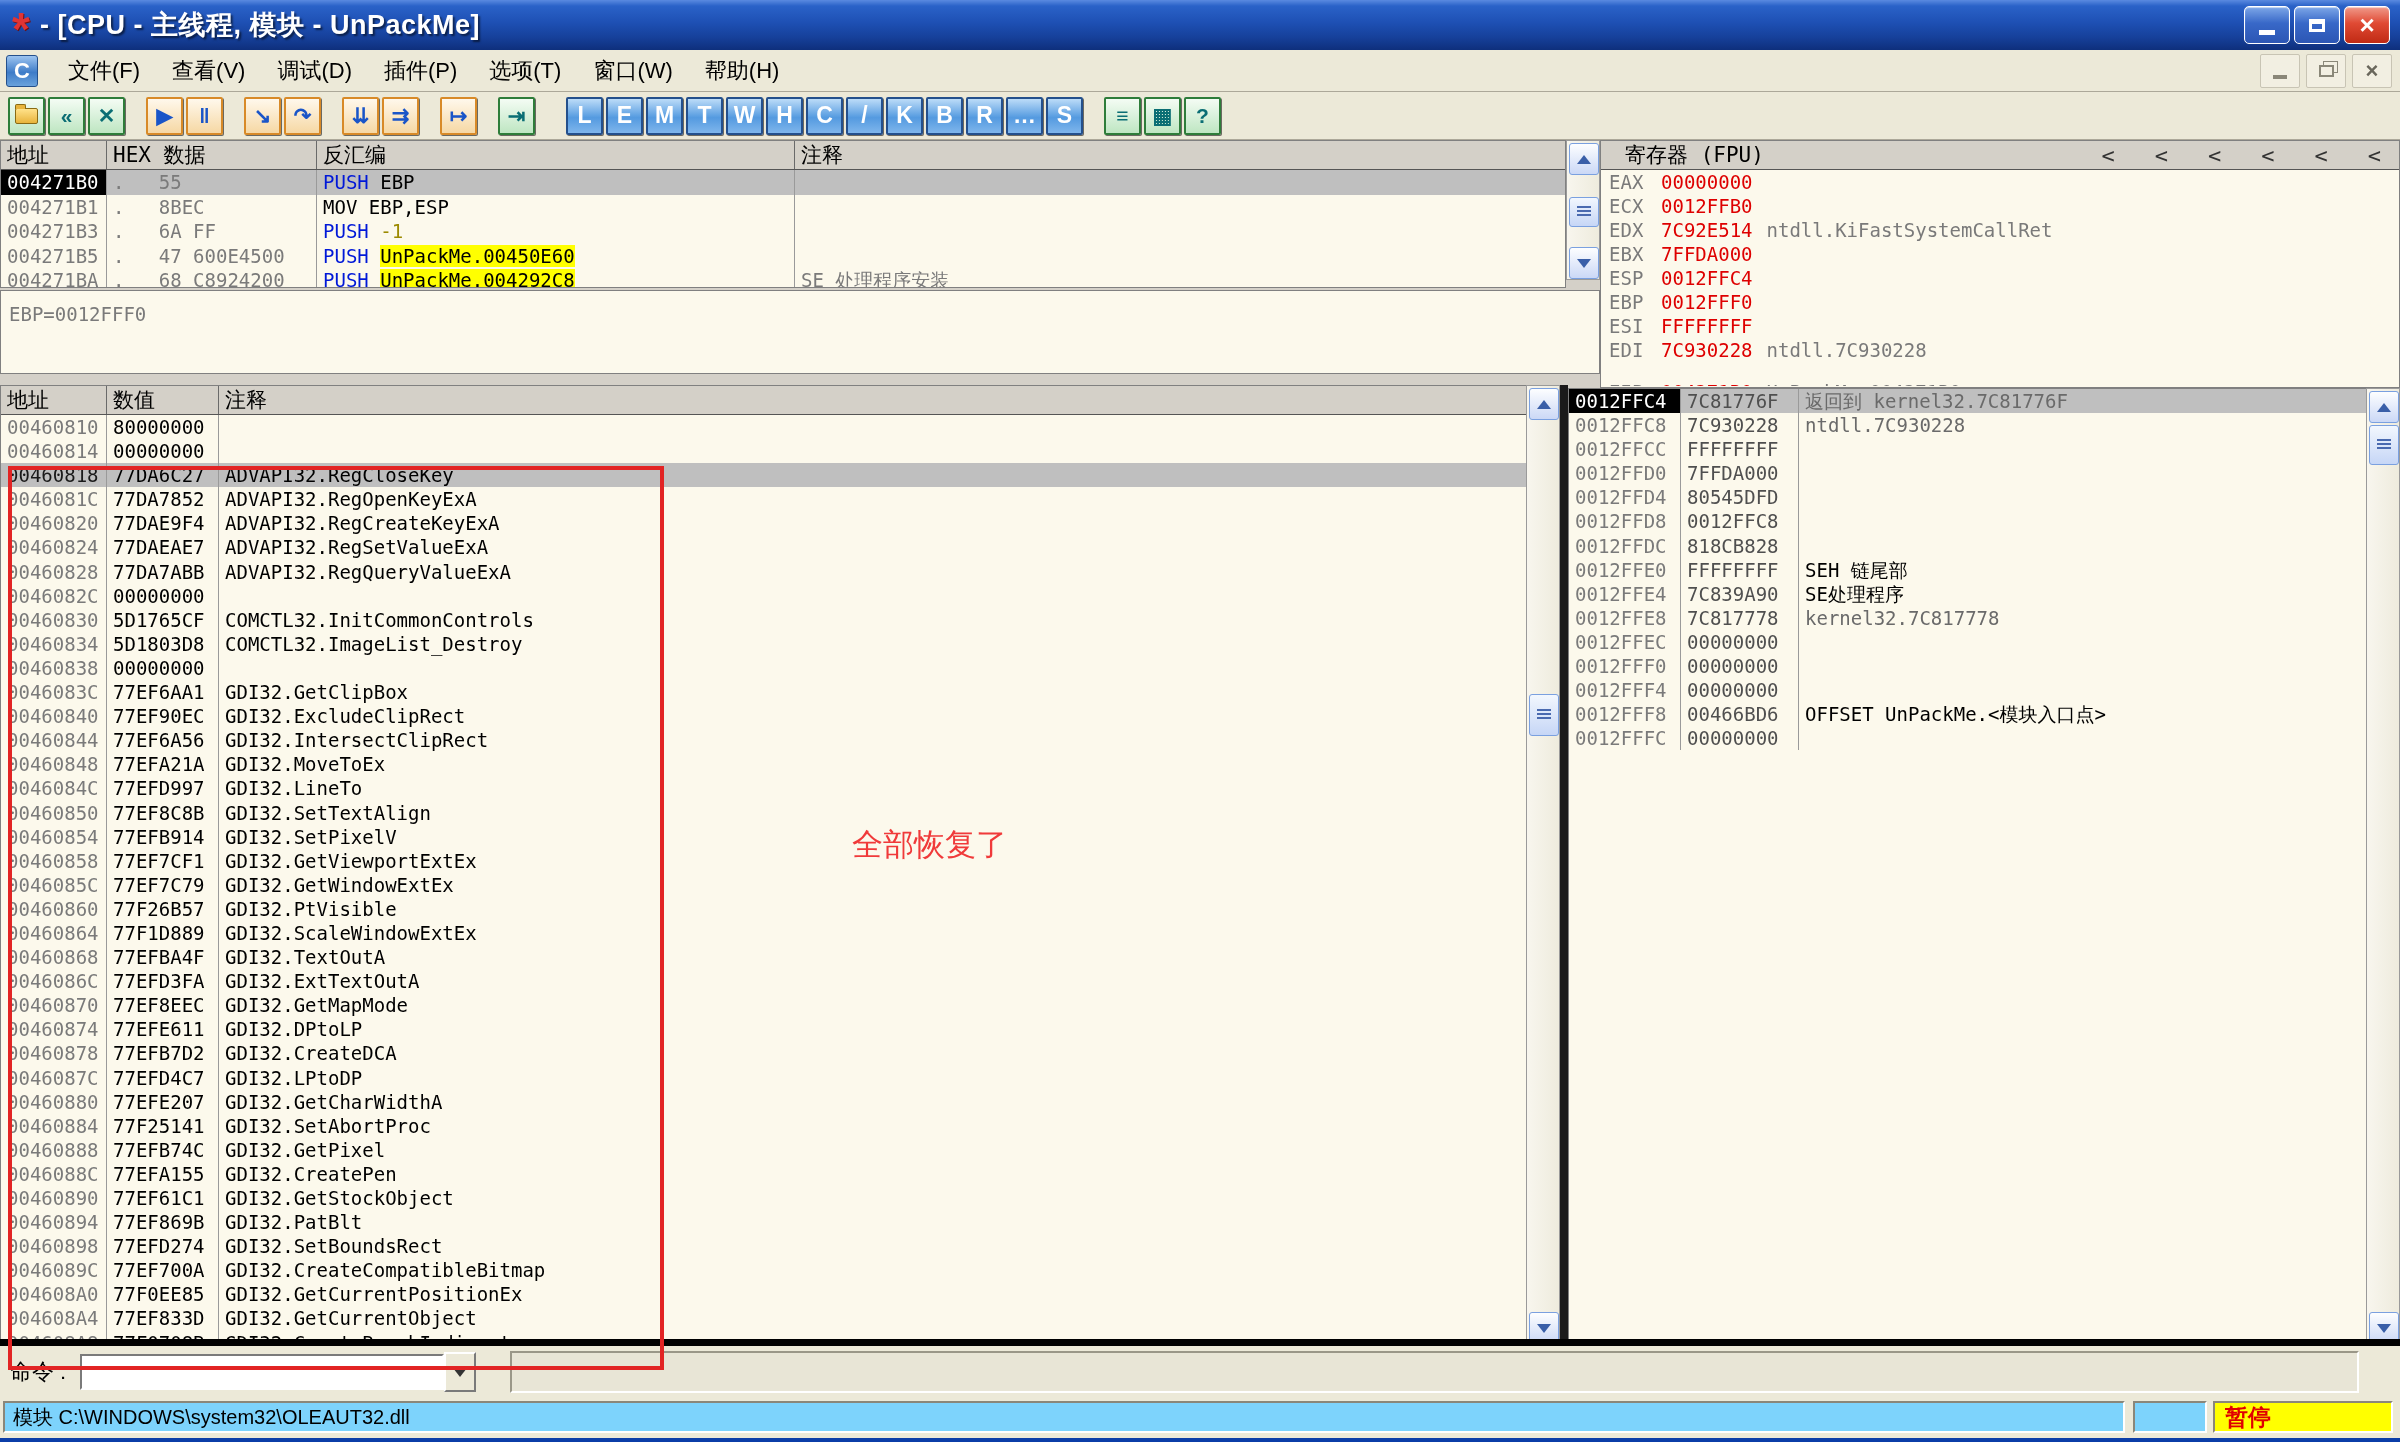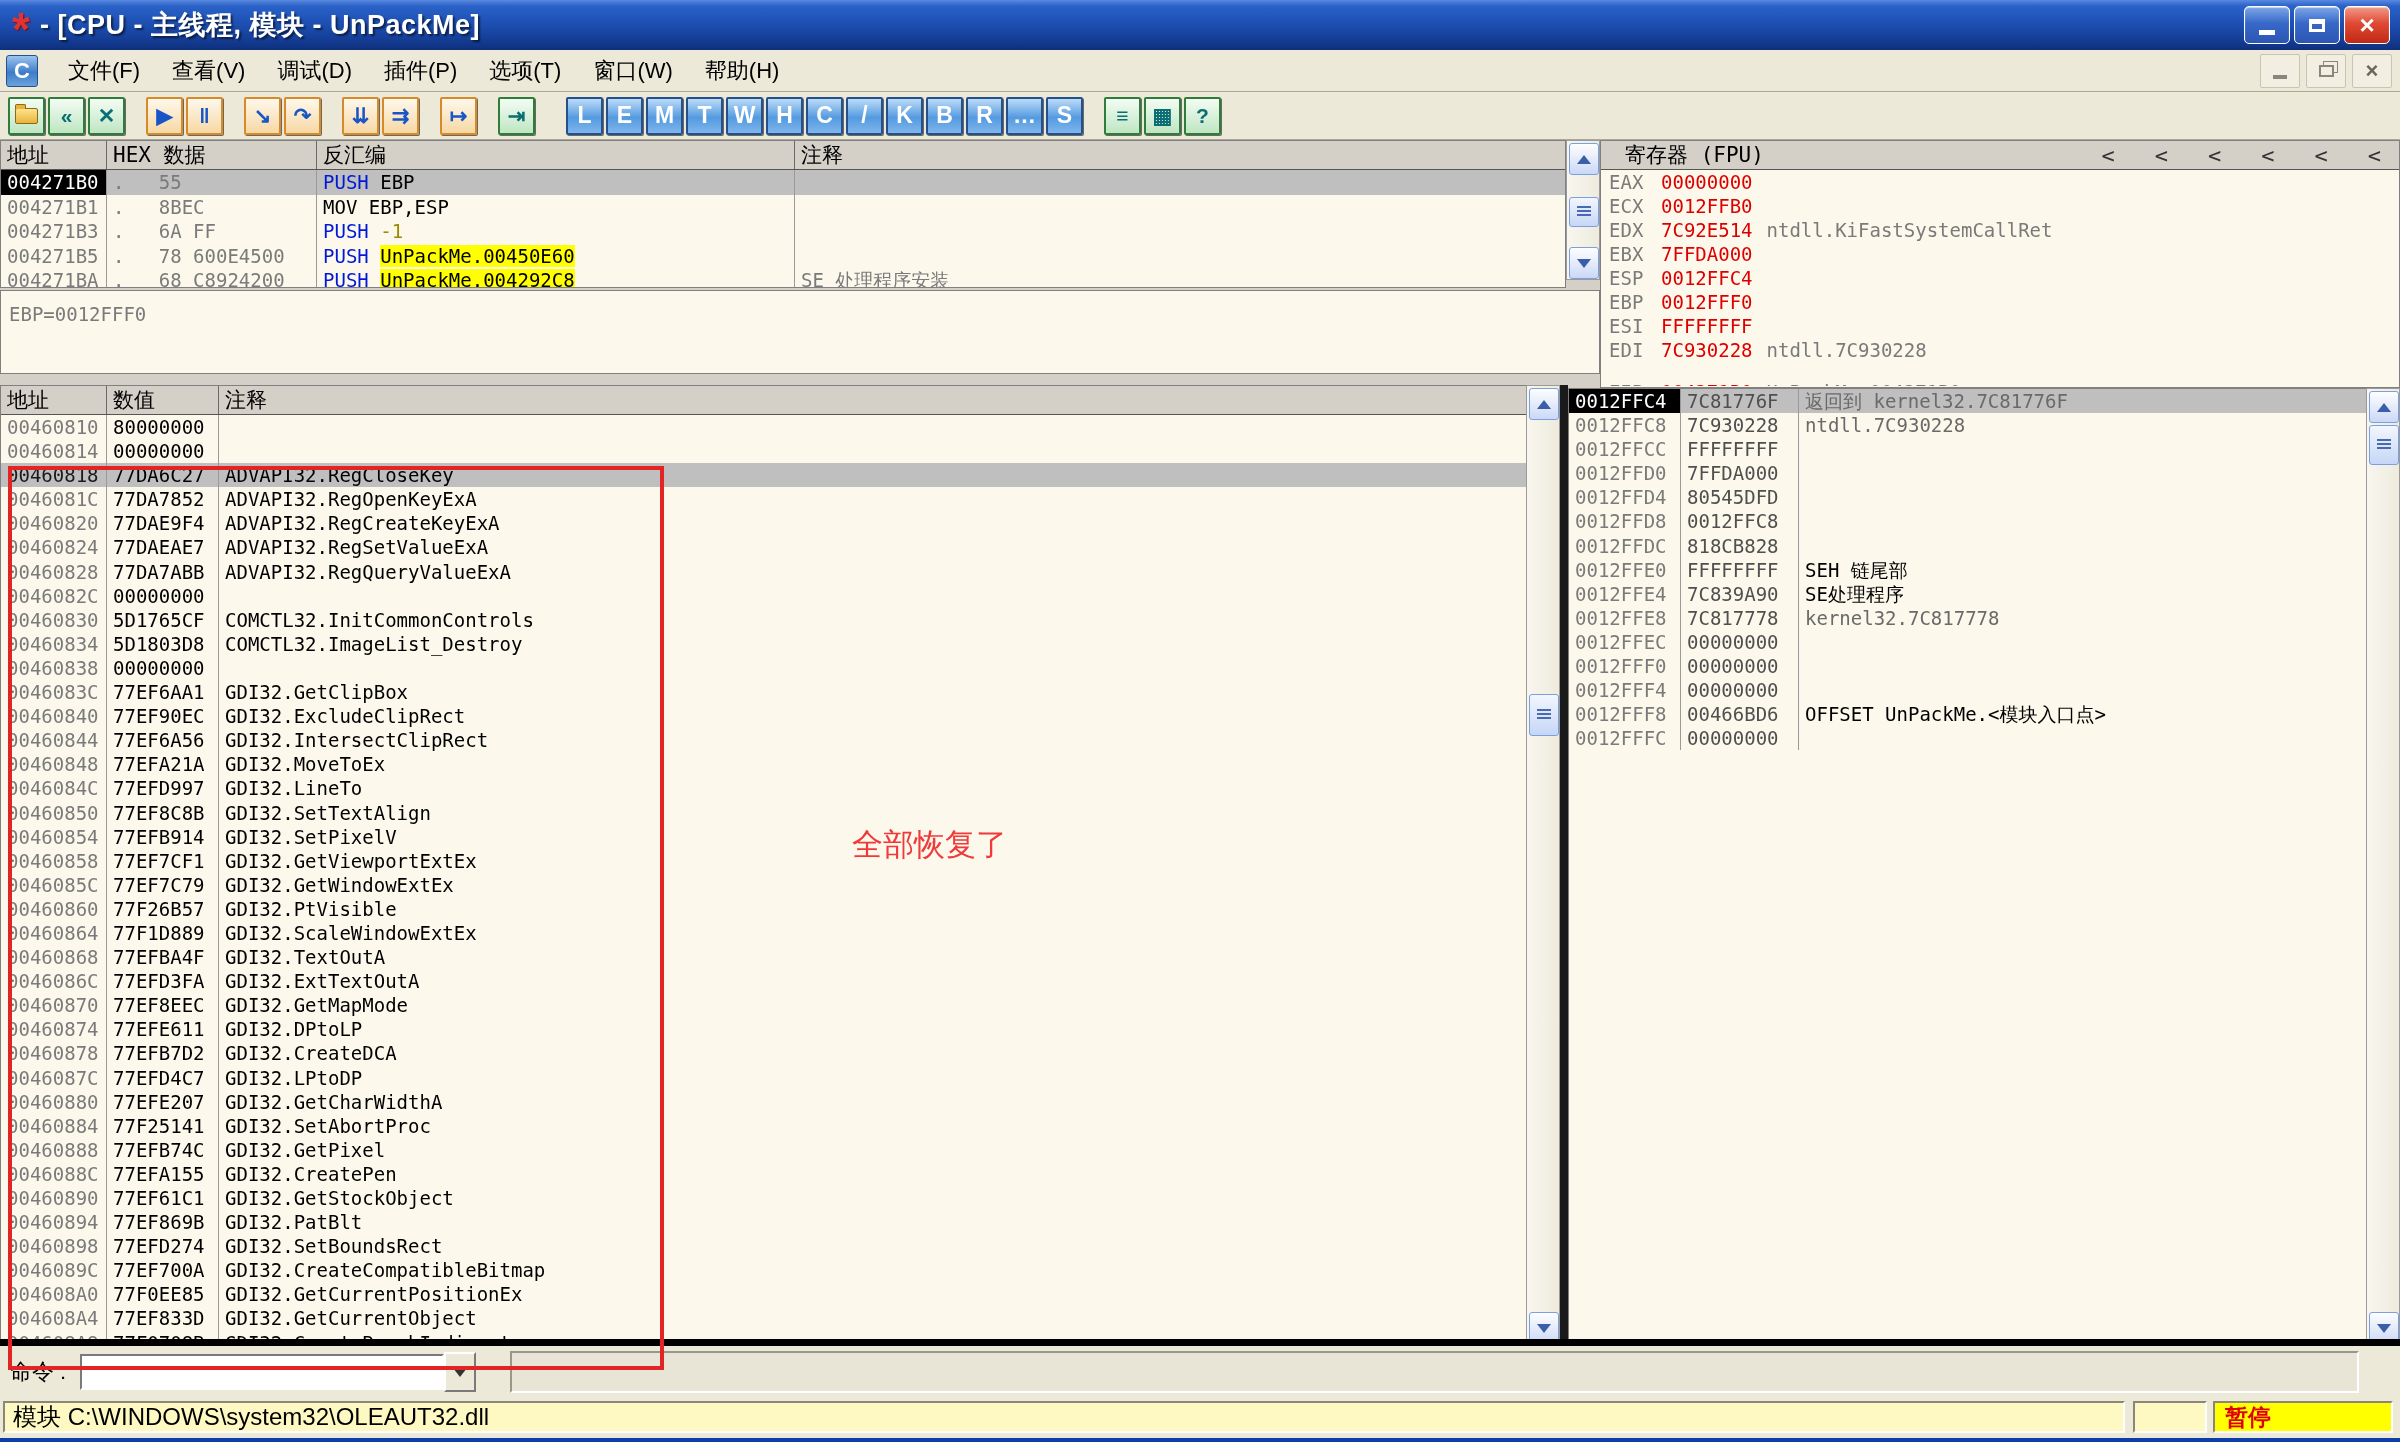--- a/index.html
+++ b/index.html
@@ -133,21 +133,21 @@
   #cmd-input{width:352px;height:32px;border:2px solid;border-color:#7a7a7a #fff #fff #7a7a7a;
     background:#fff;font-size:19px;font-family:"DejaVu Sans Mono",monospace;padding:0 4px;outline:none}
   #cmd-drop{width:28px;height:36px;background:#ECE9D8;border:2px solid;display:flex;align-items:center;
     justify-content:center;border-color:#fff #7a7a7a #7a7a7a #fff}
   #cmd-panel2{margin-left:34px;width:1845px;height:38px;border:2px solid;
     border-color:#9a9788 #fff #fff #9a9788;background:#E8E5D6}
 
   
   #statusbar{left:0;top:1398px;width:2400px;height:40px;background:#ECE9D8}
   .spanel{position:absolute;top:3px;height:32px;border:2px solid;border-color:#8a877a #fff #fff #8a877a;
-    background:#fef9c3;box-sizing:border-box;display:flex;align-items:center;font-size:24px;color:#000}
+    background:#7dd3fc;box-sizing:border-box;display:flex;align-items:center;font-size:20px;color:#000}
   #sp-module{left:3px;width:2122px;padding-left:8px}
   #sp-2{left:2133px;width:74px}
   #sp-pause{left:2213px;width:180px;background:#FFFF00;color:#E00000;font-weight:bold;font-size:23px;padding-left:10px}
   #frame-bottom{left:0;top:1438px;width:2400px;height:4px;background:#0B3EA8}
 
   
   #red-rect{left:8px;top:466px;width:648px;height:896px;border:4px solid #E22424;z-index:60;pointer-events:none}
   #red-note{left:852px;top:824px;font-size:31px;color:#F03A3A;z-index:61}
 </style>
 </head>
@@ -234,21 +234,21 @@
         <span class="c dcom"></span>
       </div>
       <div class="row">
         <span class="c da">004271B3</span>
         <span class="c dh">.   6A FF</span>
         <span class="c dasm"><span class="mn-blue">PUSH</span> <span class=" op-olive">-1</span></span>
         <span class="c dcom"></span>
       </div>
       <div class="row">
         <span class="c da">004271B5</span>
-        <span class="c dh">.   78 600E4500</span>
+        <span class="c dh">.   47 600E4500</span>
         <span class="c dasm"><span class="mn-blue">PUSH</span> <span class="op-hl">UnPackMe.00450E60</span></span>
         <span class="c dcom"></span>
       </div>
       <div class="row">
         <span class="c da">004271BA</span>
         <span class="c dh">.   68 C8924200</span>
         <span class="c dasm"><span class="mn-blue">PUSH</span> <span class="op-hl">UnPackMe.004292C8</span></span>
         <span class="c dcom">SE 处理程序安装</span>
       </div>
     </div>

